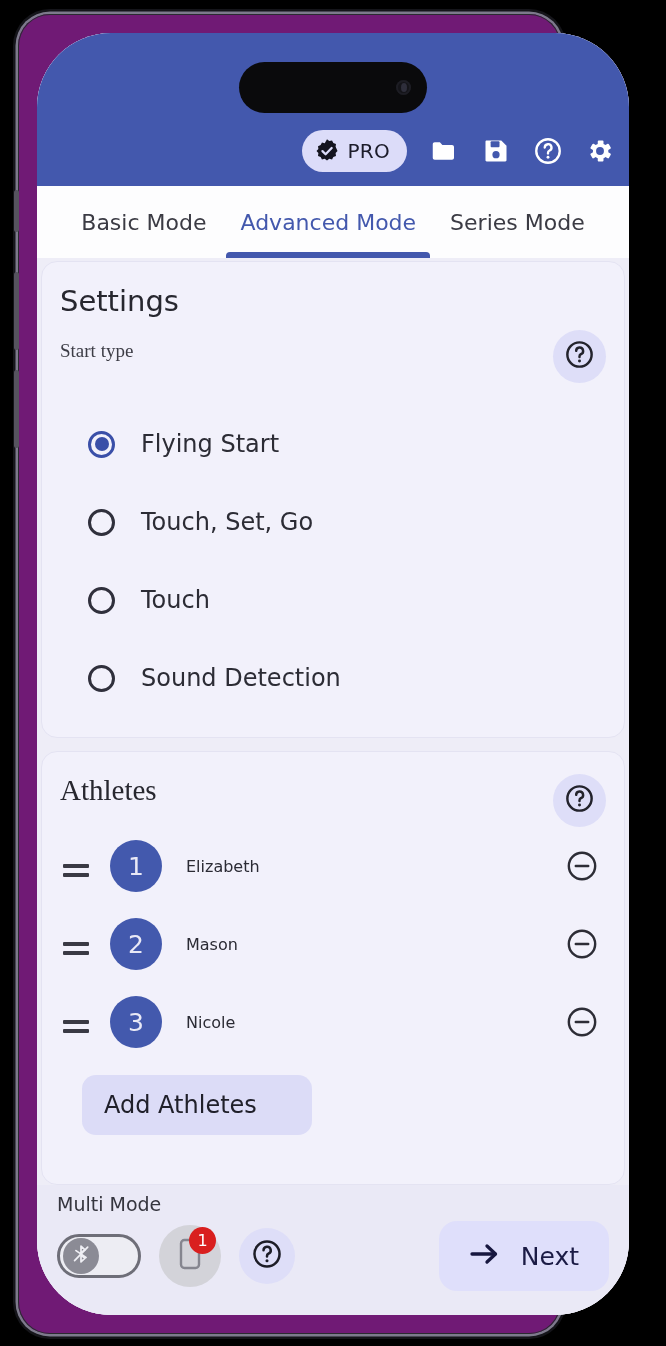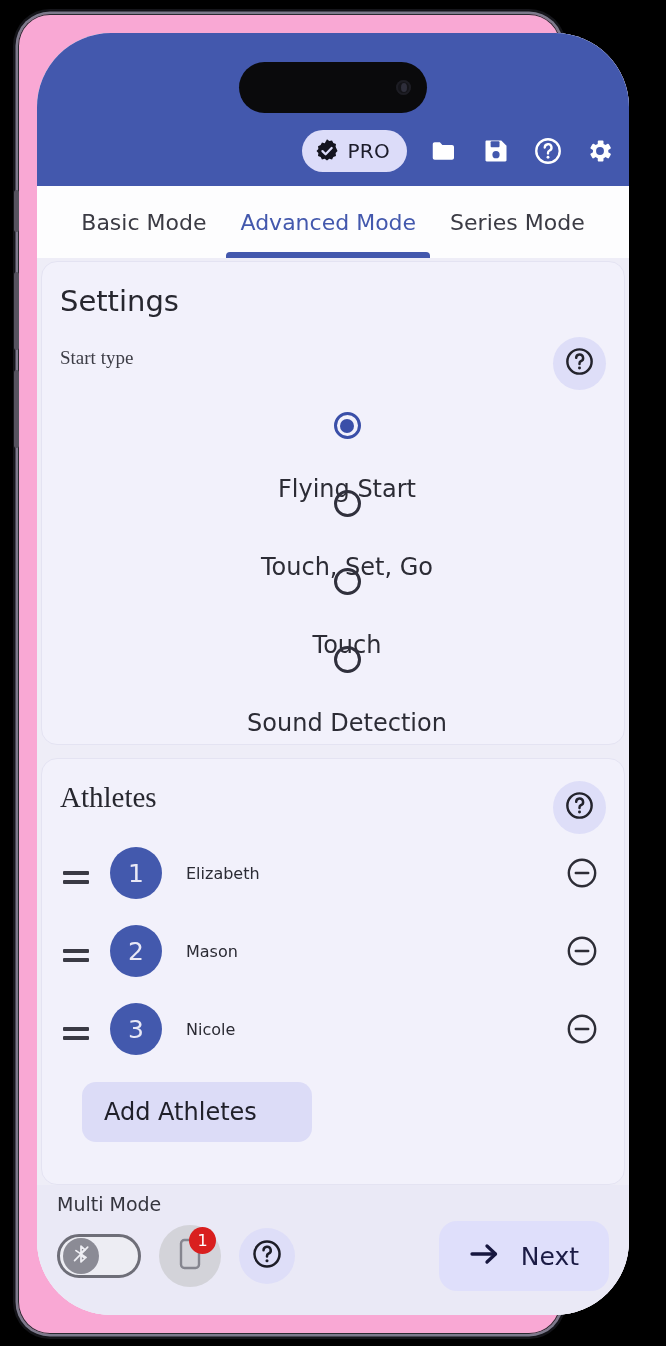--- a/index.html
+++ b/index.html
@@ -13,21 +13,21 @@
   }
 
   
   #phone-frame {
     position: absolute;
     left: 18px;
     top: 14px;
     width: 543px;
     height: 1320px;
     border-radius: 32px;
-    background: #f9a8d4;
+    background: #701a75;
     box-shadow:
       0 0 0 2.5px #7d7a8c,
       0 0 0 5px #15151a,
       inset 0 0 0 1px #2a2a31;
   }
 
   #phone-screen {
     position: absolute;
     left: 19px;
     top: 19px;
@@ -167,21 +167,21 @@
   .card {
     background: #f2f1fb;
     border-radius: 16px;
     border: 1px solid #e4e3f2;
     padding: 22px 18px 20px 18px;
   }
   .card-title {
     font-size: 29px;
     color: #27272f;
     font-weight: 400;
-    margin-bottom: 19px;
+    margin-bottom: 12px;
   }
   .card-head-row {
     display: flex;
     align-items: flex-start;
     justify-content: space-between;
     font-family: Liberation Serif, serif;
   }
   .subtitle {
     font-size: 19px;
     color: #3d3d46;
@@ -193,24 +193,23 @@
     background: #dedef8;
     display: flex; align-items: center; justify-content: center;
     flex: 0 0 auto;
   }
 
   
   #start-type-options { margin-top: 22px; }
   .radio-row {
     display: flex;
     align-items: center;
-    gap: 36px;
+    gap: 26px;
     height: 78px;
     padding-left: 28px;
-    flex-direction: column;
   }
   .radio {
     width: 27px; height: 27px;
     border-radius: 50%;
     border: 3px solid #30303c;
     flex: 0 0 auto;
     position: relative;
   }
   .radio.checked { border-color: #3a4fa8; }
   .radio.checked::after {

